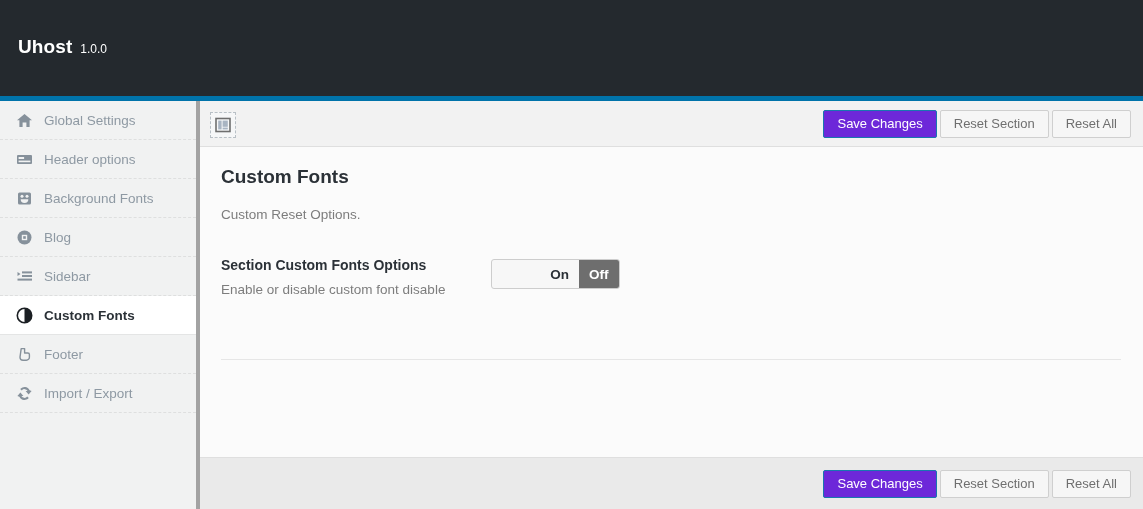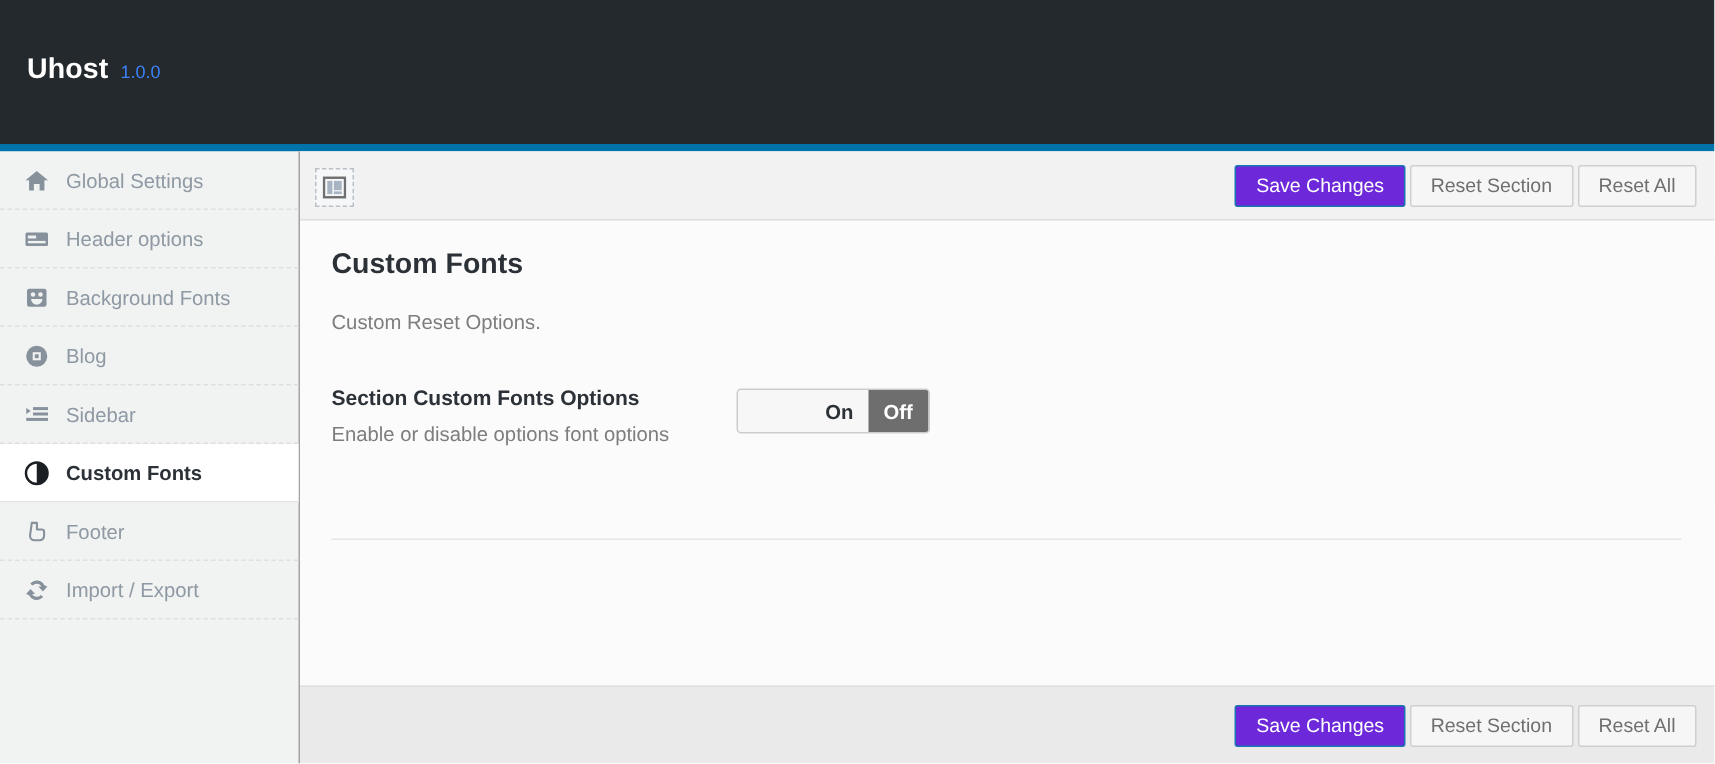--- a/index.html
+++ b/index.html
@@ -33,40 +33,40 @@
     align-items: baseline;
     gap: 8px;
   }
   .brand-name {
     color: #ffffff;
     font-size: 19px;
     font-weight: bold;
     letter-spacing: 0.1px;
   }
   .brand-version {
-    color: #3b82f6;
+    color: #ffffff;
     font-size: 12px;
     font-weight: normal;
   }
 
   
   .accent-bar {
     position: absolute;
     left: 0; top: 96px;
     width: 1143px; height: 5px;
     background: #0073aa;
   }
 
   
   .sidebar {
     position: absolute;
     left: 0; top: 101px;
     width: 200px; height: 408px;
     background: #f1f2f2;
-    border-right: 1px solid #a3a3a3;
+    border-right: 4px solid #a3a3a3;
   }
   .nav-item {
     position: relative;
     height: 39px;
     display: flex;
     align-items: center;
     padding-left: 13px;
     border-bottom: 1px dashed #dedfdf;
     cursor: pointer;
     background: transparent;
@@ -370,21 +370,21 @@
       </div>
     </div>
 
     <div class="content">
       <div class="section-title">Custom Fonts</div>
       <div class="section-subtitle">Custom Reset Options.</div>
 
       <div class="field-row">
         <div class="field-labels">
           <div class="field-title">Section Custom Fonts Options</div>
-          <div class="field-desc">Enable or disable options font options</div>
+          <div class="field-desc">Enable or disable custom font disable</div>
         </div>
         <div class="field-control">
           <div class="onoff">
             <div class="seg on">On</div>
             <div class="seg off">Off</div>
           </div>
         </div>
       </div>
 
       <div class="divider"></div>

